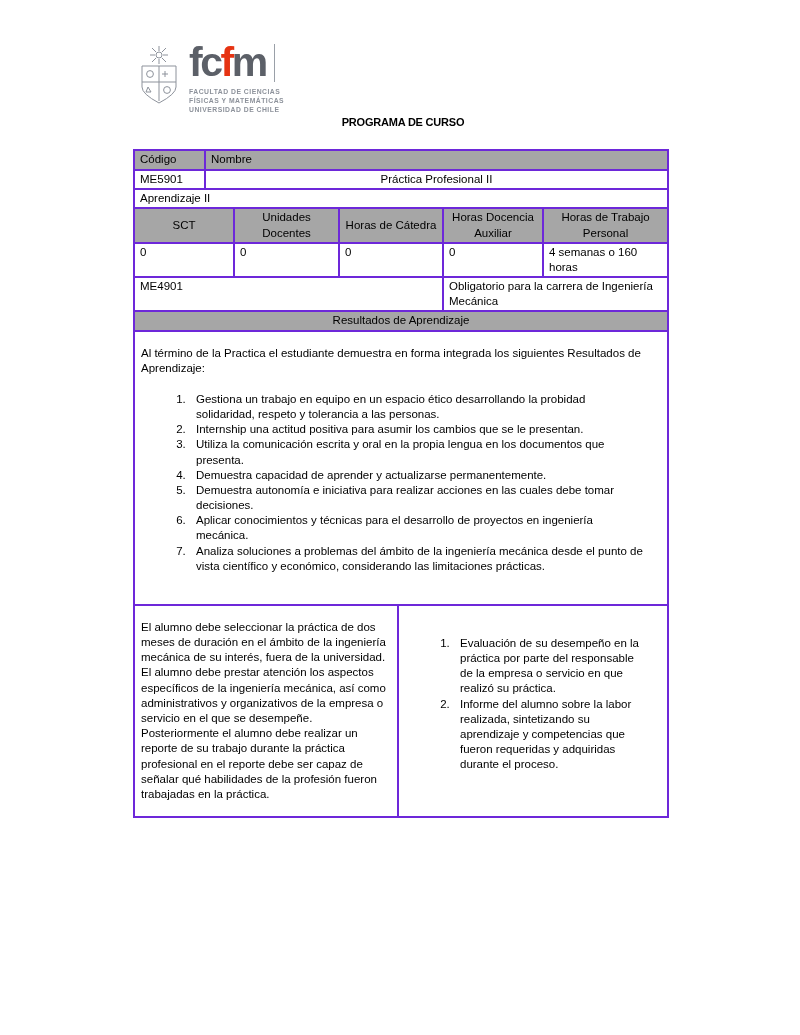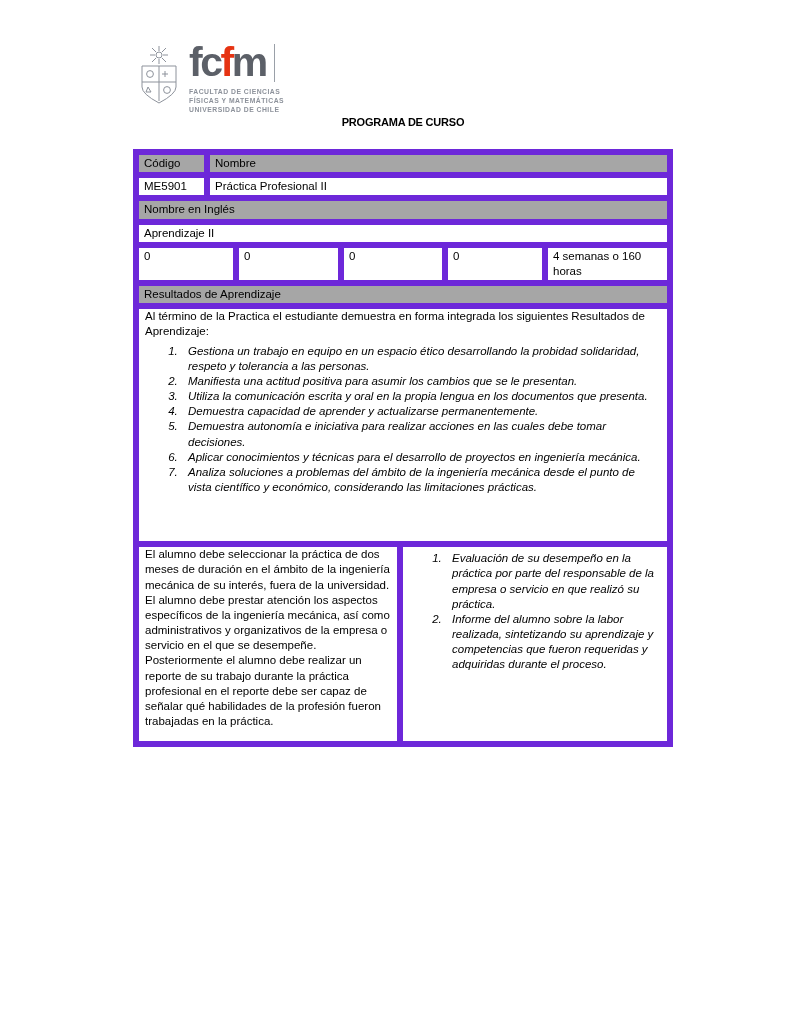--- a/index.html
+++ b/index.html
@@ -68,34 +68,33 @@
     position: absolute;
     left: 133px;
     top: 149px;
     width: 534px;
     border-collapse: collapse;
     table-layout: fixed;
     font-size: 11.5px;
     line-height: 1.32;
   }
   .course-table td {
-    border: 6px solid #6d28d9;
+    border: 2px solid #6d28d9;
     padding: 1px 5px;
     vertical-align: top;
     overflow: hidden;
   }
   .gray { background: #a6a6a6; }
-  .ctr { text-align: left; margin-top: 12px; }
+  .ctr { text-align: center; margin-top: 12px; }
   .vmid { vertical-align: middle !important; }
-  .body-cell { padding: 0 6px !important; }
+  .body-cell { padding: 14px 6px !important; }
 
   ol.num-list {
-    margin: 4px;
+    margin: 16px;
     padding-left: 32px;
-    font-style: italic;
   }
   ol.num-list li {
     padding-left: 7px;
     margin: 0;
   }
   .intro { margin: 0; }
 </style>
 </head>
 <body>
 
@@ -154,49 +153,57 @@
         <tr style="height:20px">
       <td class="gray">Código</td>
       <td class="gray" colspan="6">Nombre</td>
     </tr>
 
     <tr style="height:19px">
       <td>ME5901</td>
       <td class="ctr" colspan="6">Práctica Profesional II</td>
     </tr>
 
-    <tr style="height:18px">
-      <td class="gray" colspan="7">Nombre en Inglés</td>
-    </tr>
 
     <tr style="height:18px">
       <td colspan="7">Aprendizaje II</td>
     </tr>
 
+    <tr style="height:31px">
+      <td class="gray ctr vmid" colspan="2">SCT</td>
+      <td class="gray ctr vmid">Unidades Docentes</td>
+      <td class="gray ctr vmid" colspan="2">Horas de Cátedra</td>
+      <td class="gray ctr vmid">Horas Docencia Auxiliar</td>
+      <td class="gray ctr vmid">Horas de Trabajo Personal</td>
+    </tr>
 
     <tr style="height:30px">
       <td colspan="2">0</td>
       <td>0</td>
       <td colspan="2">0</td>
       <td>0</td>
       <td>4 semanas o 160 horas</td>
     </tr>
 
 
+    <tr style="height:32px">
+      <td colspan="5">ME4901</td>
+      <td colspan="2">Obligatorio para la carrera de Ingeniería Mecánica</td>
+    </tr>
 
     <tr style="height:15px">
       <td class="gray ctr" colspan="7">Resultados de Aprendizaje</td>
     </tr>
 
     <tr style="height:238px">
       <td colspan="7" class="body-cell">
         <p class="intro">Al término de la Practica el estudiante demuestra en forma integrada los siguientes Resultados de Aprendizaje:</p>
         <ol class="num-list">
           <li>Gestiona un trabajo en equipo en un espacio ético desarrollando la probidad solidaridad, respeto y tolerancia a las personas.</li>
-          <li>Manifiesta una actitud positiva para asumir los cambios que se le presentan.</li>
+          <li>Internship una actitud positiva para asumir los cambios que se le presentan.</li>
           <li>Utiliza la comunicación escrita y oral en la propia lengua en los documentos que presenta.</li>
           <li>Demuestra capacidad de aprender y actualizarse permanentemente.</li>
           <li>Demuestra autonomía e iniciativa para realizar acciones en las cuales debe tomar decisiones.</li>
           <li>Aplicar conocimientos y técnicas para el desarrollo de proyectos en ingeniería mecánica.</li>
           <li>Analiza soluciones a problemas del ámbito de la ingeniería mecánica desde el punto de vista científico y económico, considerando las limitaciones prácticas.</li>
         </ol>
       </td>
     </tr>
 
 

